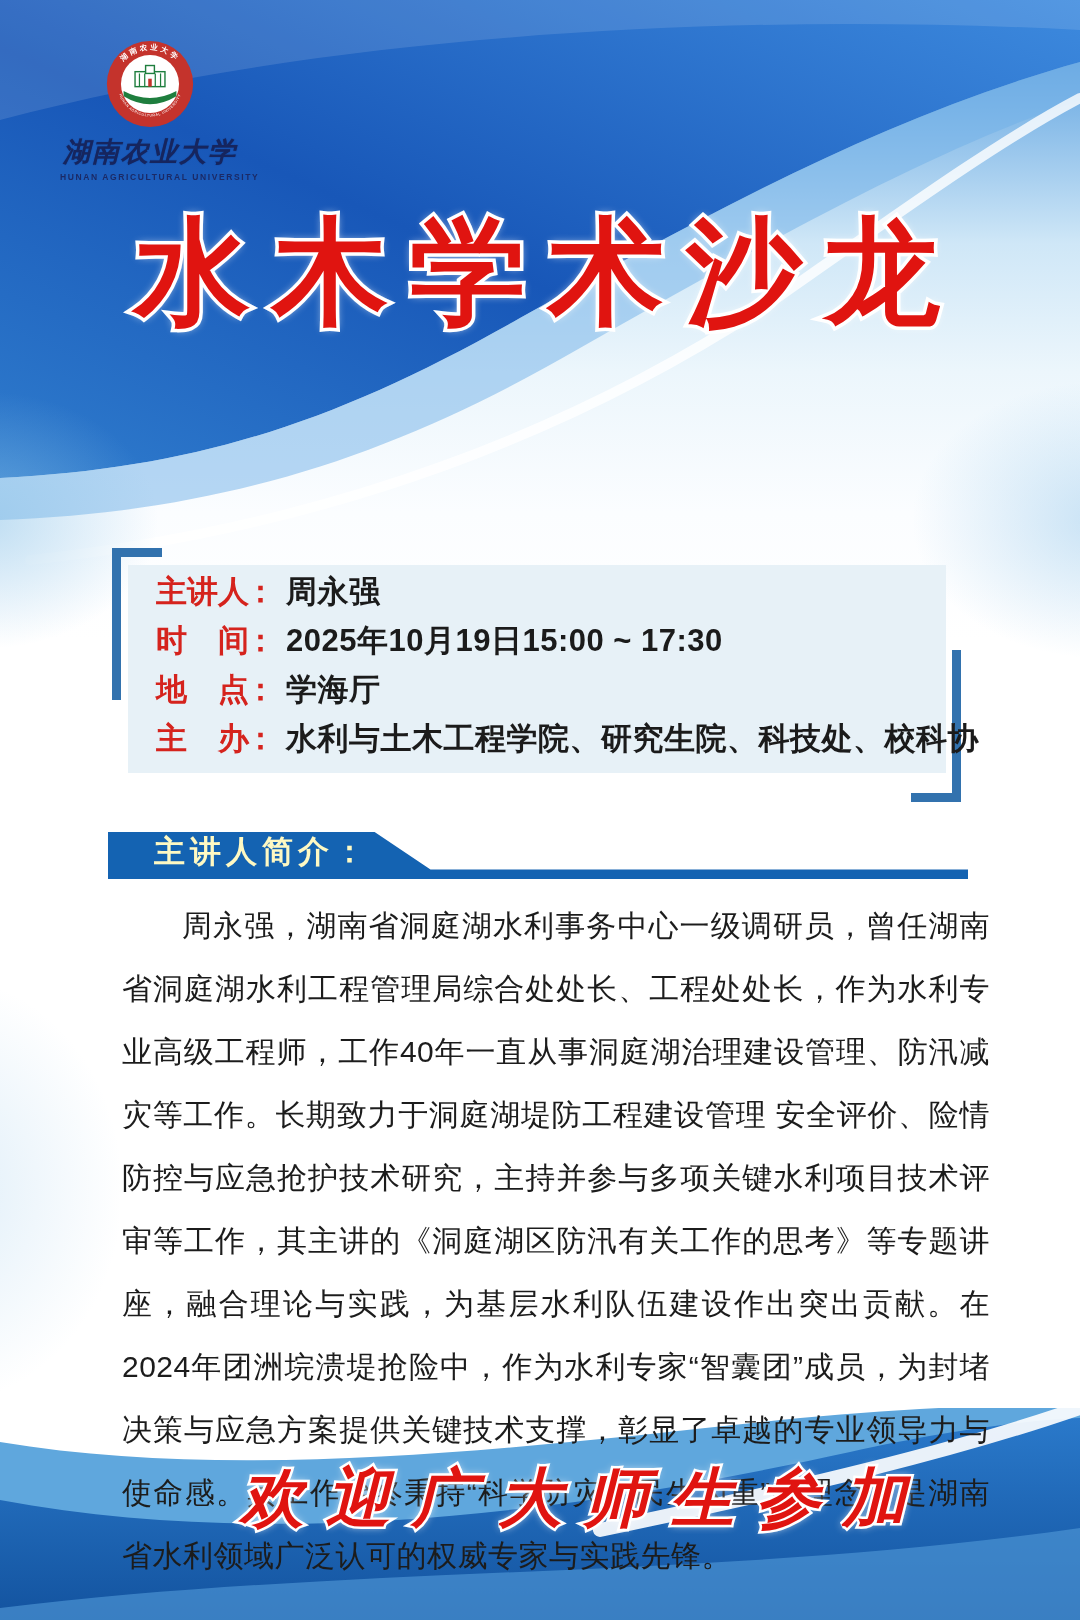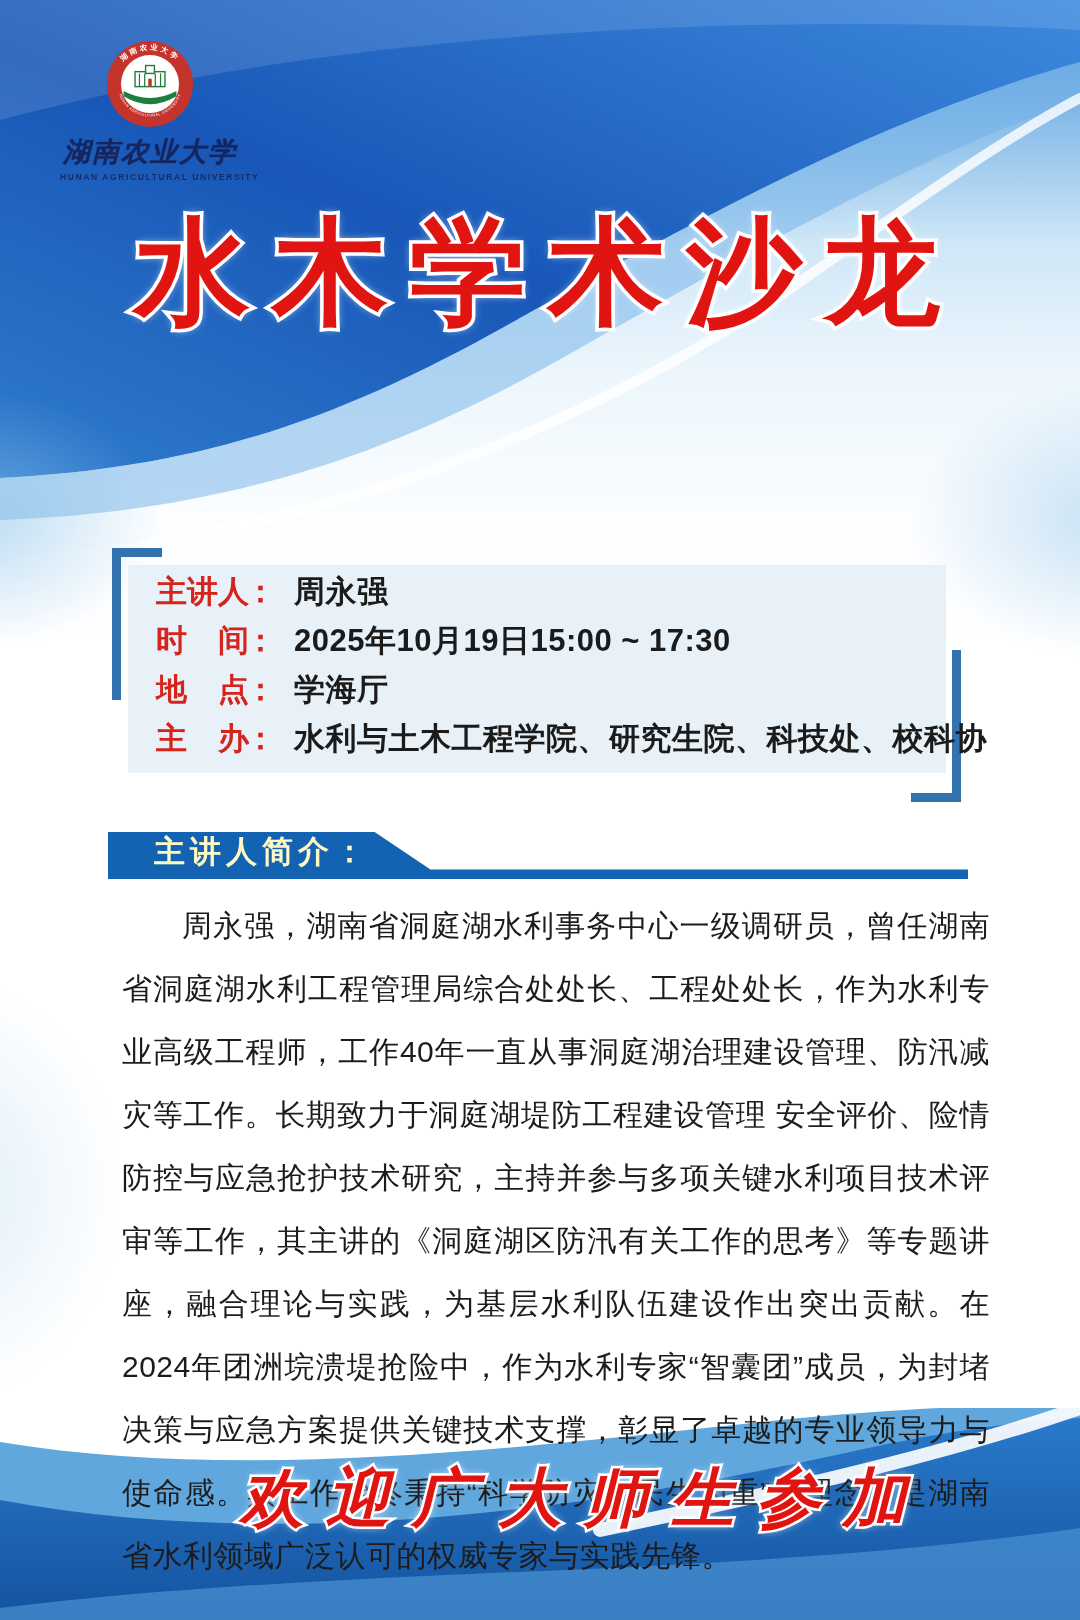--- a/index.html
+++ b/index.html
@@ -50,21 +50,21 @@
   .br-tl-h{left:112px;top:548px;width:50px;height:9px;}
   .br-br-v{left:952px;top:650px;width:9px;height:152px;}
   .br-br-h{left:911px;top:793px;width:50px;height:9px;}
   .info-box{
     position:absolute;left:128px;top:565px;width:818px;height:208px;
     background:#e7f1f7;box-sizing:border-box;padding:2px 0 0 28px;
   }
   .info-row{display:flex;align-items:baseline;height:49px;line-height:49px;white-space:nowrap;}
   .info-lbl{color:var(--label_red,#d5231d);font-weight:bold;font-size:31px;white-space:pre;}
   .info-colon{color:var(--label_red,#d5231d);font-weight:bold;font-size:31px;margin-left:-4px;}
-  .info-val{color:#1b1b1b;font-weight:bold;font-size:31px;margin-left:18px;letter-spacing:.5px;}
+  .info-val{color:#1b1b1b;font-weight:bold;font-size:31px;margin-left:10px;letter-spacing:.5px;}
 
   
   .banner{
     position:absolute;left:108px;top:832px;width:860px;height:47px;
     background:var(--banner_blue,#1463b2);
     clip-path:polygon(0 0,31% 0,37.5% 80%,100% 80%,100% 100%,0 100%);
     display:flex;align-items:center;
   }
   .banner-text{color:#fef9c3;font-size:31px;font-weight:bold;letter-spacing:5px;padding:0 0 8px 46px;}
 

